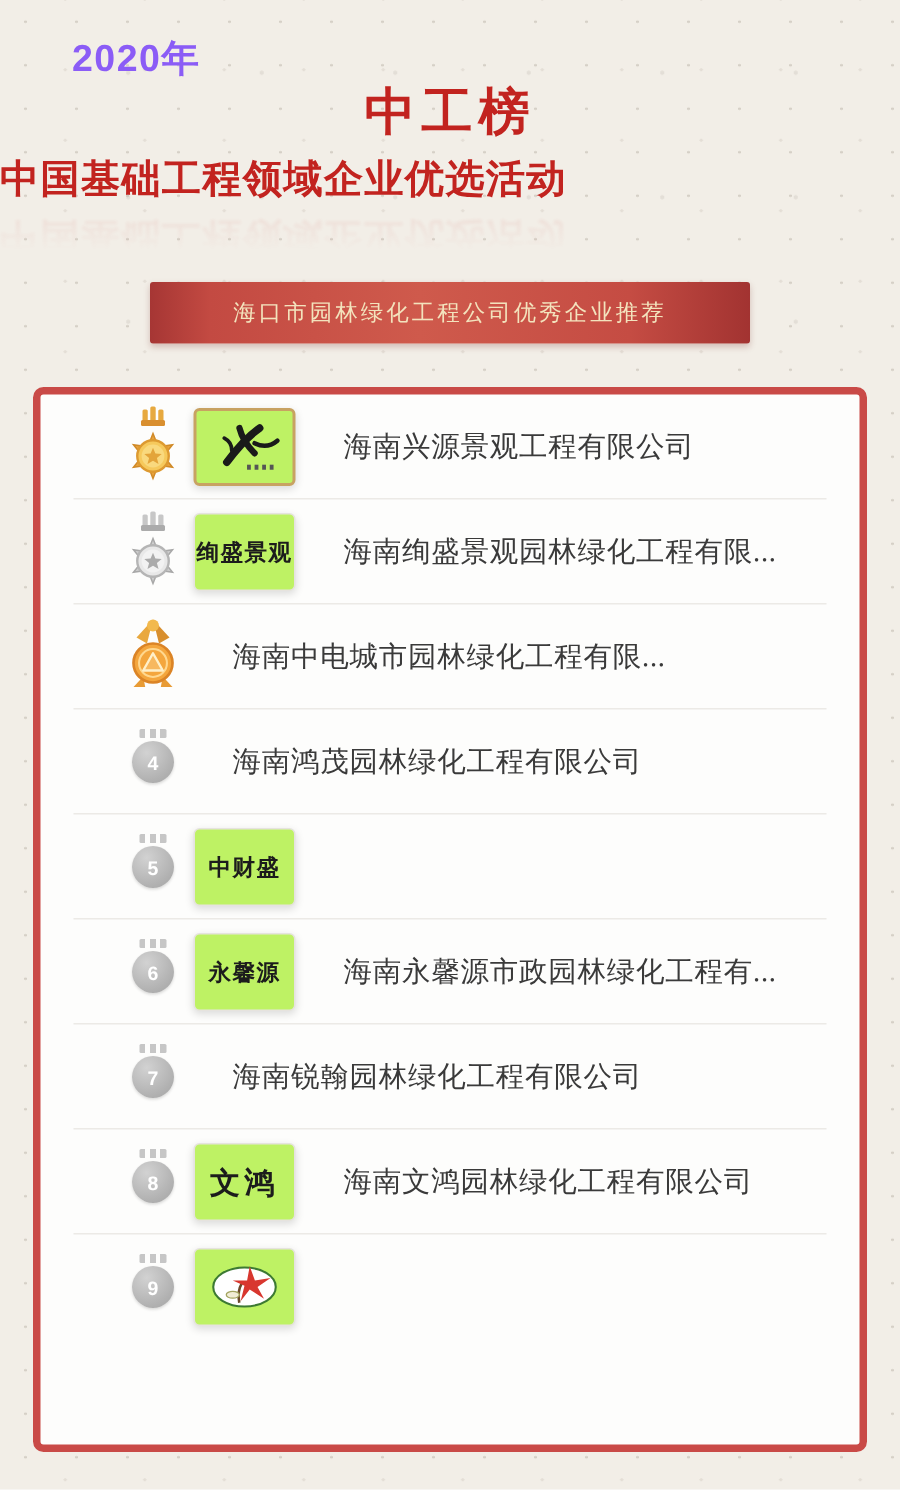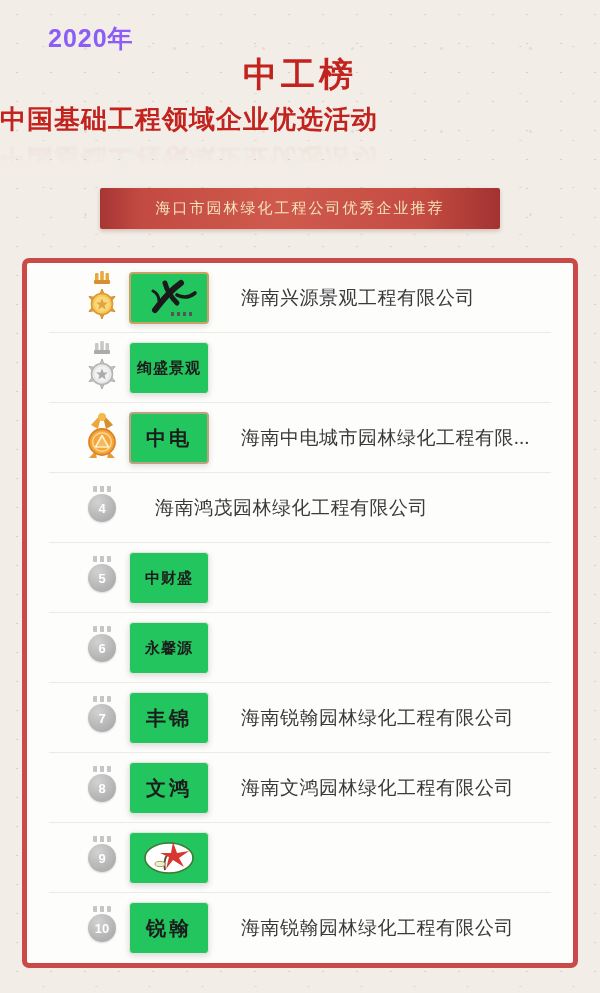--- a/index.html
+++ b/index.html
@@ -68,22 +68,22 @@
     display:flex; align-items:center; justify-content:center;
     box-shadow:0 1px 2px rgba(0,0,0,.15);
   }
   .num-badge::before{
     content:""; position:absolute; top:-8px; left:50%; transform:translateX(-50%);
     width:18px; height:6px; border-radius:1px;
     background:linear-gradient(90deg,#c6c6c6 0 4px, transparent 4px 7px, #c6c6c6 7px 11px, transparent 11px 14px, #c6c6c6 14px 18px);
   }
   .num-badge span{ color:#fff; font-size:13px; font-weight:bold; }
   .logo-box{
-    width:80px; height:52px; margin-left:6px; flex-shrink:0;
-    background:#22c55e; border:1px solid #e6e3de; border-radius:4px;
+    width:68px; height:52px; margin-left:6px; flex-shrink:0;
+    background:#bef264; border:1px solid #e6e3de; border-radius:4px;
     box-shadow:0 2px 6px rgba(0,0,0,.14);
     display:flex; align-items:center; justify-content:center; overflow:hidden;
   }
   .logo-box.gold{ border:2px solid #c8a262; }
   .logo-box.tan{ border:2px solid #bca183; }
   .logo-text{
     font-family:"Liberation Serif","DejaVu Serif",serif;
     font-size:20px; font-weight:700; color:#1c1c1c; letter-spacing:3px;
     white-space:nowrap;
   }
@@ -153,38 +153,36 @@
         <rect x="11" y="10" width="16" height="4" rx="1" fill="#ababab"></rect>
         <polygon points="19,19 22.5,27.9 32,26.5 26,34 32,41.5 22.5,40.1 19,49 15.5,40.1 6,41.5 12,34 6,26.5 15.5,27.9" fill="#cdcdcd" stroke="#a8a8a8" stroke-width="1"></polygon>
         <circle cx="19" cy="34" r="10.5" fill="#e8e8e8" stroke="#b5b5b5" stroke-width="1.6"></circle>
         <circle cx="19" cy="34" r="7.6" fill="#f2f2f2"></circle>
         <polygon points="19,28.5 20.6,32.4 24.8,32.6 21.6,35.3 22.7,39.4 19,37.1 15.3,39.4 16.4,35.3 13.2,32.6 17.4,32.4" fill="#ababab"></polygon>
       </svg>
     </div>
     <div class="logo-box">
       <span class="logo-text small">绚盛景观</span>
     </div>
+    <div class="company">海南绚盛景观园林绿化工程有限...</div>
   </div>
 
   <div class="row">
     <div class="medal-slot">
       <svg width="38" height="56" viewBox="0 0 38 56">
         <path d="M19 3 L8 15 L15 19 Z" fill="#e9a83e"></path>
         <path d="M19 3 L30 15 L23 19 Z" fill="#d88f2e"></path>
         <circle cx="19" cy="7" r="4" fill="#f2b94d"></circle>
         <polygon points="6,48 12.5,41 13.8,48" fill="#e89b35"></polygon>
         <polygon points="32,48 25.5,41 24.2,48" fill="#e89b35"></polygon>
         <circle cx="19" cy="32" r="13" fill="#f4a63d" stroke="#db8426" stroke-width="1.8"></circle>
         <circle cx="19" cy="32" r="9.3" fill="none" stroke="#ffd88f" stroke-width="1.4"></circle>
         <path d="M19 25.5 L25.5 37 L12.5 37 Z" fill="rgba(255,240,200,.25)" stroke="#fff0c9" stroke-width="1.6" stroke-linejoin="round"></path>
       </svg>
     </div>
-    <div class="logo-box tan">
-      <span class="logo-text">中电</span>
-    </div>
     <div class="company">海南中电城市园林绿化工程有限...</div>
   </div>
 
   <div class="row">
     <div class="medal-slot">
       <div class="num-badge">
         <span>4</span>
       </div>
     </div>
     <div class="company">海南鸿茂园林绿化工程有限公司</div>
@@ -203,30 +201,28 @@
 
   <div class="row">
     <div class="medal-slot">
       <div class="num-badge">
         <span>6</span>
       </div>
     </div>
     <div class="logo-box">
       <span class="logo-text small">永馨源</span>
     </div>
+    <div class="company">海南永馨源市政园林绿化工程有...</div>
   </div>
 
   <div class="row">
     <div class="medal-slot">
       <div class="num-badge">
         <span>7</span>
       </div>
-    </div>
-    <div class="logo-box">
-      <span class="logo-text">丰锦</span>
     </div>
     <div class="company">海南锐翰园林绿化工程有限公司</div>
   </div>
 
   <div class="row">
     <div class="medal-slot">
       <div class="num-badge">
         <span>8</span>
       </div>
     </div>
@@ -245,25 +241,14 @@
     <div class="logo-box">
       <svg width="76" height="48" viewBox="0 0 76 48">
         <ellipse cx="38" cy="24" rx="24" ry="15" fill="#fff" stroke="#3d7a33" stroke-width="1.6"></ellipse>
         <path d="M34 36 C33 31 33 26 36 21" stroke="#6b4a2b" stroke-width="2" fill="none"></path>
         <path d="M42 8 L46 19 L58 17 L48 24 L53 33 L42 26 L35 35 L38 23 L29 19 L40 19 Z" fill="#d8372f"></path>
         <ellipse cx="29" cy="30" rx="5" ry="2.6" fill="#f1ecd6" stroke="#a3a45f" stroke-width="1"></ellipse>
       </svg>
     </div>
   </div>
 
-  <div class="row">
-    <div class="medal-slot">
-      <div class="num-badge">
-        <span>10</span>
-      </div>
-    </div>
-    <div class="logo-box">
-      <span class="logo-text">锐翰</span>
-    </div>
-    <div class="company">海南锐翰园林绿化工程有限公司</div>
-  </div>
 
 </div>
 
 </body></html>

